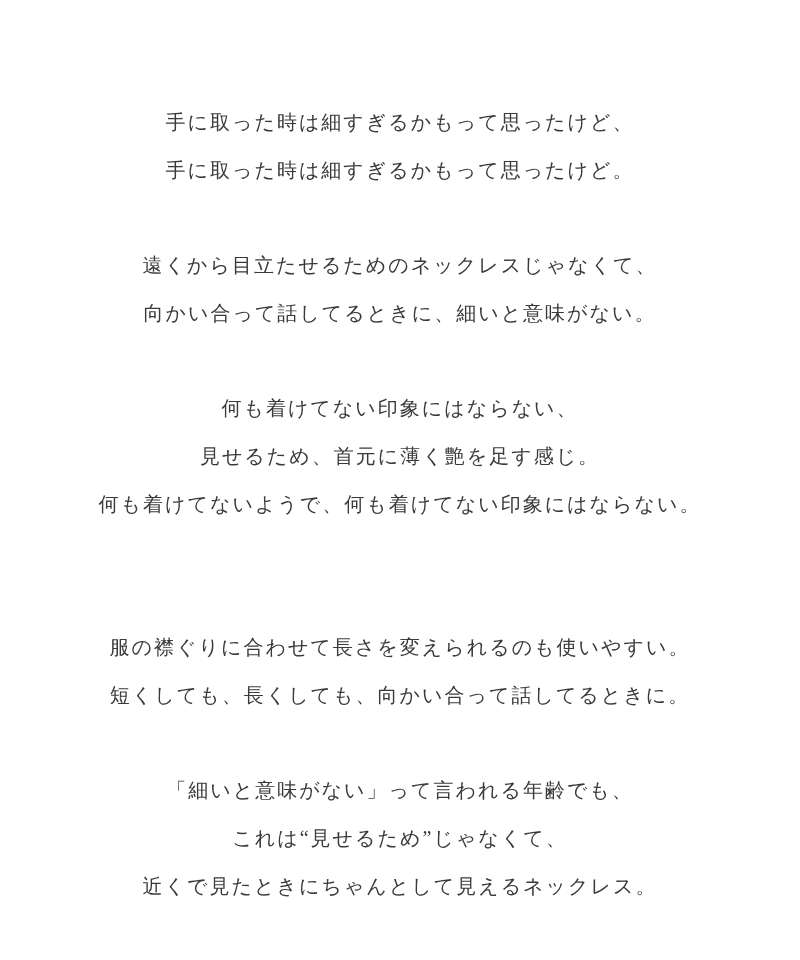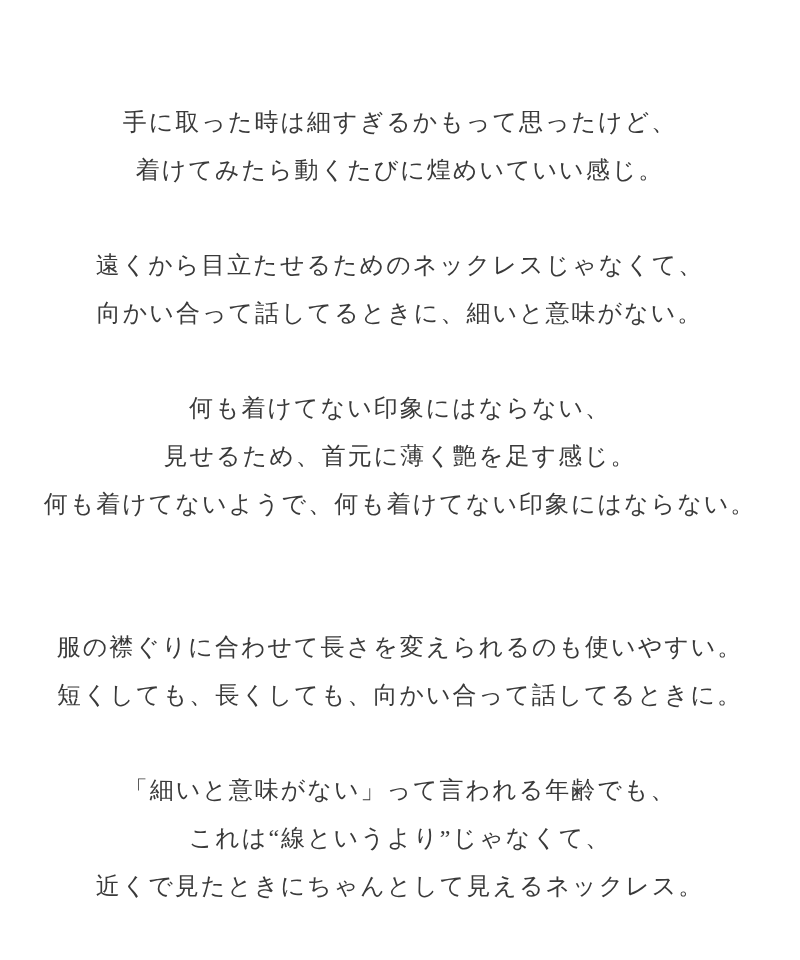--- a/index.html
+++ b/index.html
@@ -10,21 +10,21 @@
   body {
     width: 800px;
     height: 960px;
     overflow: hidden;
   }
   .copy-block {
     box-sizing: border-box;
     width: 800px;
     padding-top: 98px;
     font-family: "Liberation Serif", "DejaVu Serif", serif;
-    font-size: 24px;
+    font-size: 20px;
     line-height: 48px;
     letter-spacing: 2px;
     color: #3a3a3a;
     text-align: center;
     -webkit-font-smoothing: antialiased;
   }
   .paragraph {
     margin: 0 0 47px 0;
   }
   .paragraph:last-child {
@@ -34,21 +34,21 @@
     white-space: nowrap;
   }
 </style>
 </head>
 <body>
 
 <main class="copy-block">
 
   <p class="paragraph">
     <span class="text-line">手に取った時は細すぎるかもって思ったけど、</span><br>
-    <span class="text-line">着けてみたら動くたびに煌めいていい感じ。</span>
+    <span class="text-line">手に取った時は細すぎるかもって思ったけど。</span>
   </p>
 
   <p class="paragraph">
     <span class="text-line">遠くから目立たせるためのネックレスじゃなくて、</span><br>
     <span class="text-line">向かい合って話してるときに、細いと意味がない。</span>
   </p>
 
   <p class="paragraph">
     <span class="text-line">何も着けてない印象にはならない、</span><br>
     <span class="text-line">見せるため、首元に薄く艶を足す感じ。</span><br>
@@ -56,17 +56,17 @@
   </p>
 
   <p class="paragraph">
     <br>
     <span class="text-line">服の襟ぐりに合わせて長さを変えられるのも使いやすい。</span><br>
     <span class="text-line">短くしても、長くしても、向かい合って話してるときに。</span>
   </p>
 
   <p class="paragraph">
     <span class="text-line">「細いと意味がない」って言われる年齢でも、</span><br>
-    <span class="text-line">これは“線というより”じゃなくて、</span><br>
+    <span class="text-line">これは“見せるため”じゃなくて、</span><br>
     <span class="text-line">近くで見たときにちゃんとして見えるネックレス。</span>
   </p>
 
 </main>
 
 </body></html>

